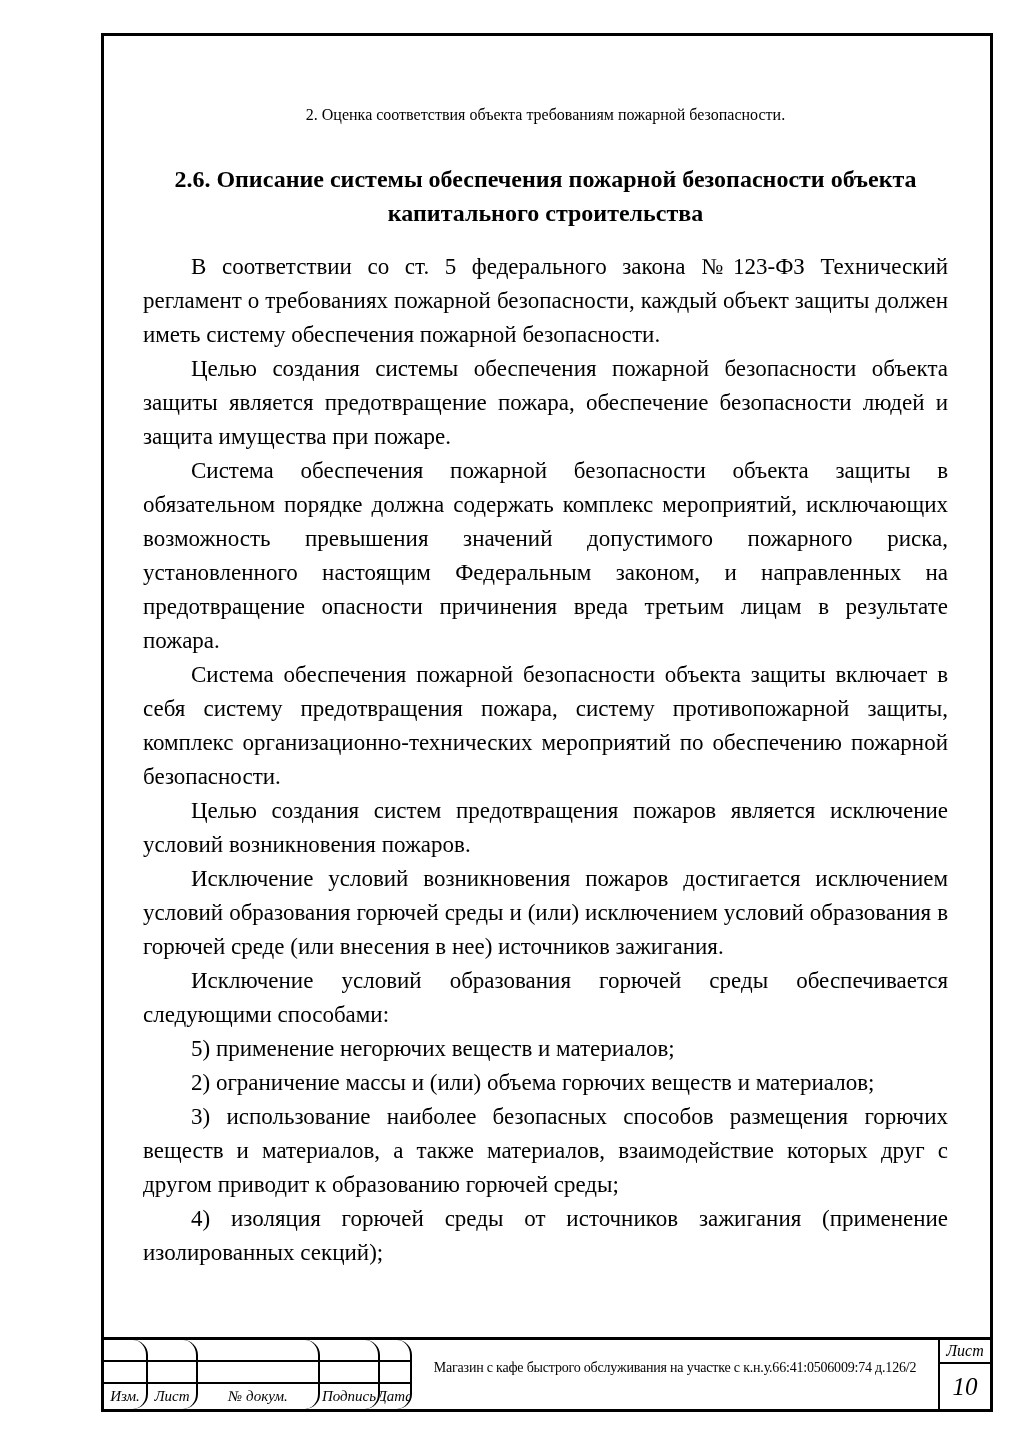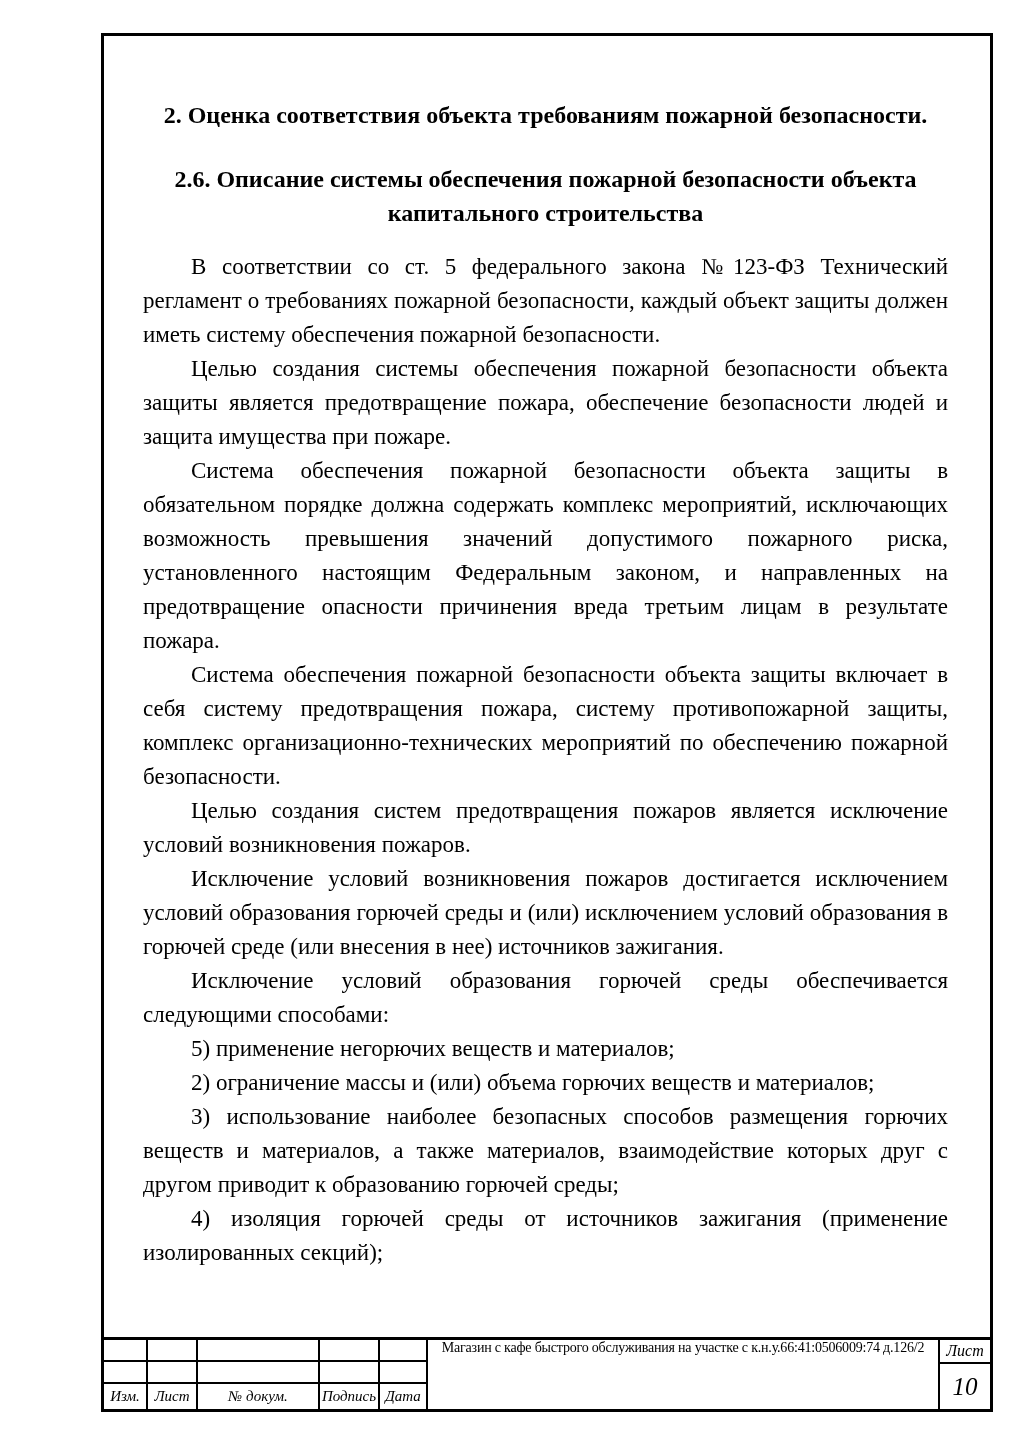--- a/index.html
+++ b/index.html
@@ -15,22 +15,22 @@
   .page-frame {
     position: absolute;
     left: 101px; top: 33px;
     width: 892px; height: 1379px;
     border: 3px solid #000;
   }
   .content {
     padding: 62px 42px 0 39px;
   }
   .heading-1 {
-    font-size: 24px;
-    font-weight: bold;
+    font-size: 16px;
+    font-weight: normal;
     line-height: 34px;
     text-align: center;
     margin: 0 0 30px 0;
   }
   .heading-2 {
     font-size: 24px;
     font-weight: bold;
     line-height: 34px;
     text-align: center;
     margin: 0 0 20px 0;
@@ -48,40 +48,41 @@
     left: 0; right: 0; bottom: 0;
     height: 72px;
     border-top: 3px solid #000;
     display: flex;
     background: #fff;
   }
   .tb-col {
     display: flex;
     flex-direction: column;
     border-right: 2px solid #000;
+    border-radius: 15px;
   }
   .tb-cell {
     height: 22px;
     border-bottom: 2px solid #000;
   }
   .tb-cell-label {
     flex: 1;
     display: flex;
     align-items: center;
     justify-content: center;
     font-style: italic;
     font-size: 15px;
     white-space: nowrap;
     overflow: hidden;
   }
   .tb-doc {
     flex: 1;
     border-right: 2px solid #000;
     text-align: center;
-    padding-top: 0;
+    padding-top: 20px;
     font-size: 14px;
     letter-spacing: -0.2px;
     white-space: nowrap;
     overflow: hidden;
   }
   .tb-page {
     width: 50px;
     display: flex;
     flex-direction: column;
   }
@@ -137,21 +138,21 @@
     <div class="tb-col" style="width:122px">
       <div class="tb-cell"></div>
       <div class="tb-cell"></div>
       <div class="tb-cell-label">№ докум.</div>
     </div>
     <div class="tb-col" style="width:60px">
       <div class="tb-cell"></div>
       <div class="tb-cell"></div>
       <div class="tb-cell-label">Подпись</div>
     </div>
-    <div class="tb-col" style="width:48px">
+    <div class="tb-col" style="width:32px">
       <div class="tb-cell"></div>
       <div class="tb-cell"></div>
       <div class="tb-cell-label">Дата</div>
     </div>
     <div class="tb-doc">Магазин с кафе быстрого обслуживания на участке с к.н.у.66:41:0506009:74 д.126/2</div>
     <div class="tb-page">
       <div class="tb-page-label">Лист</div>
       <div class="tb-page-num">10</div>
     </div>
   </div>

